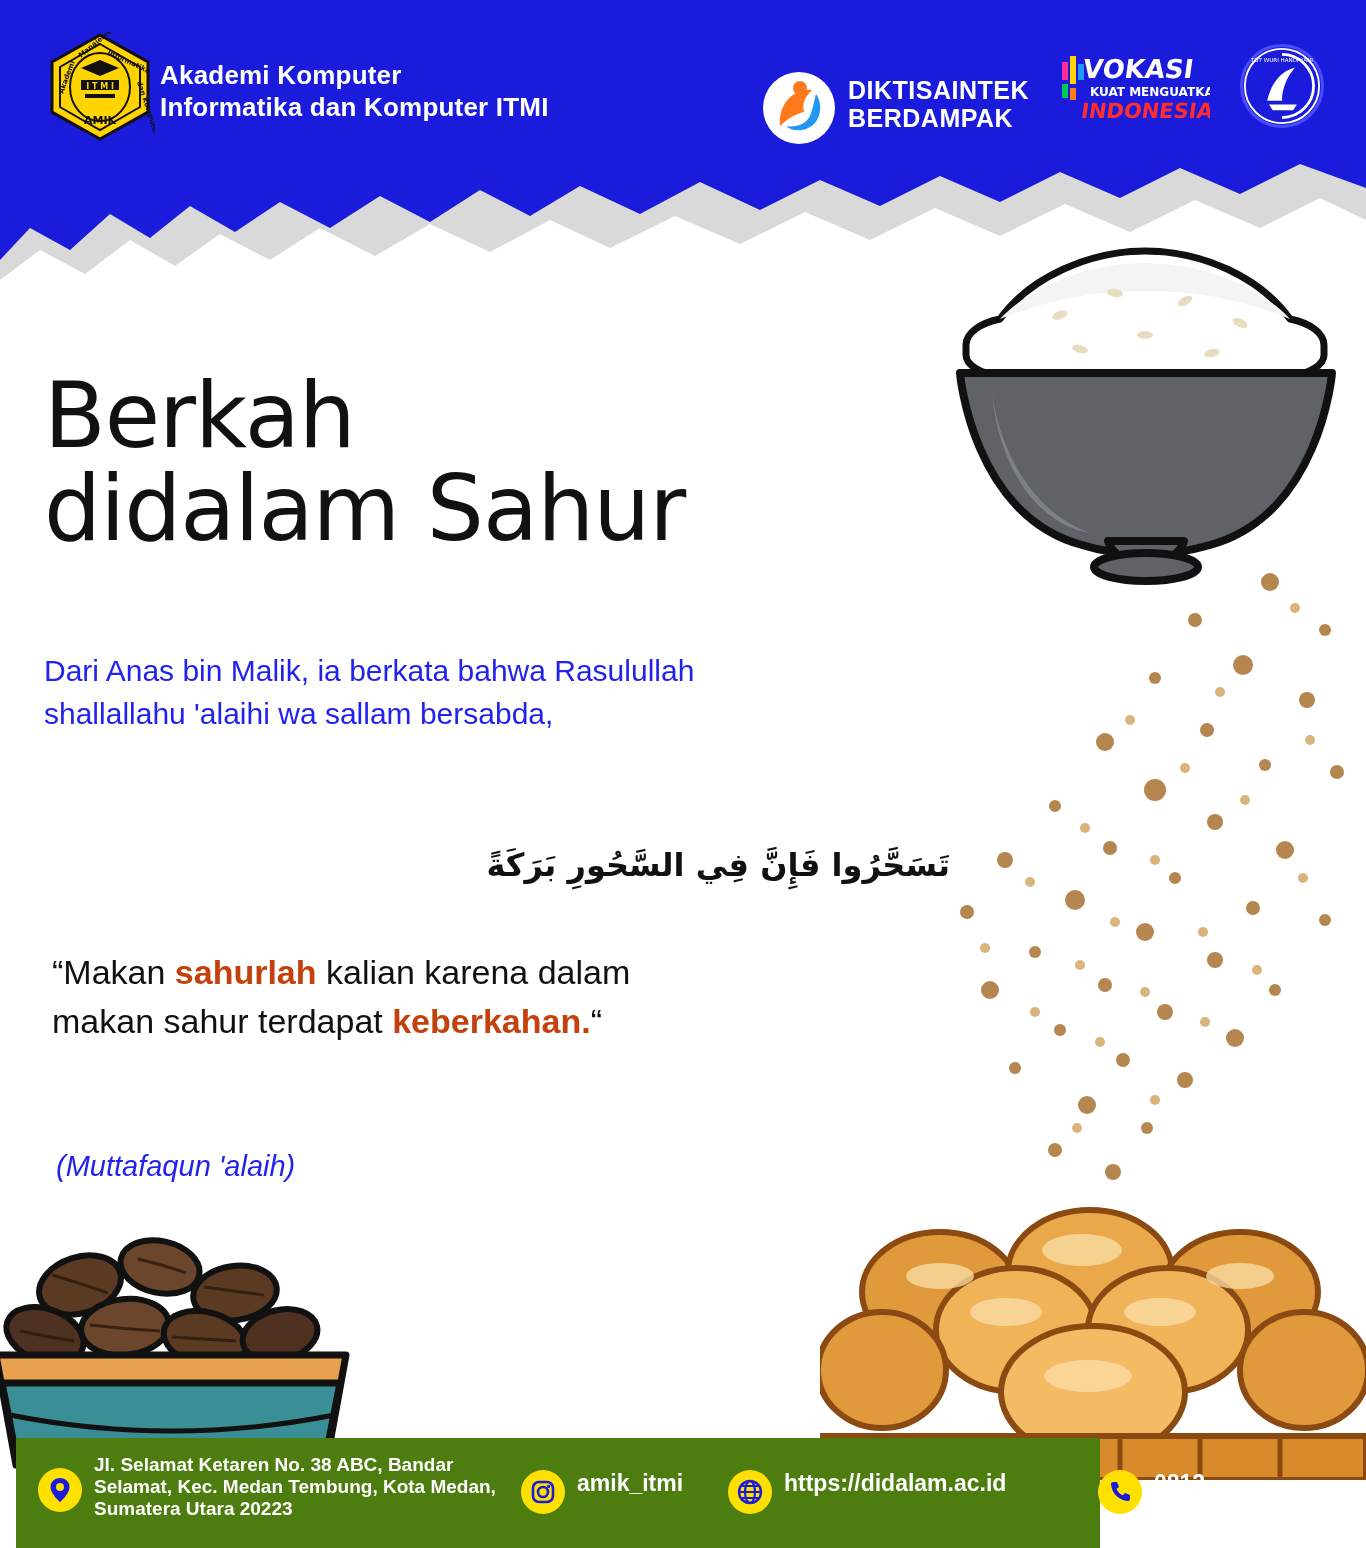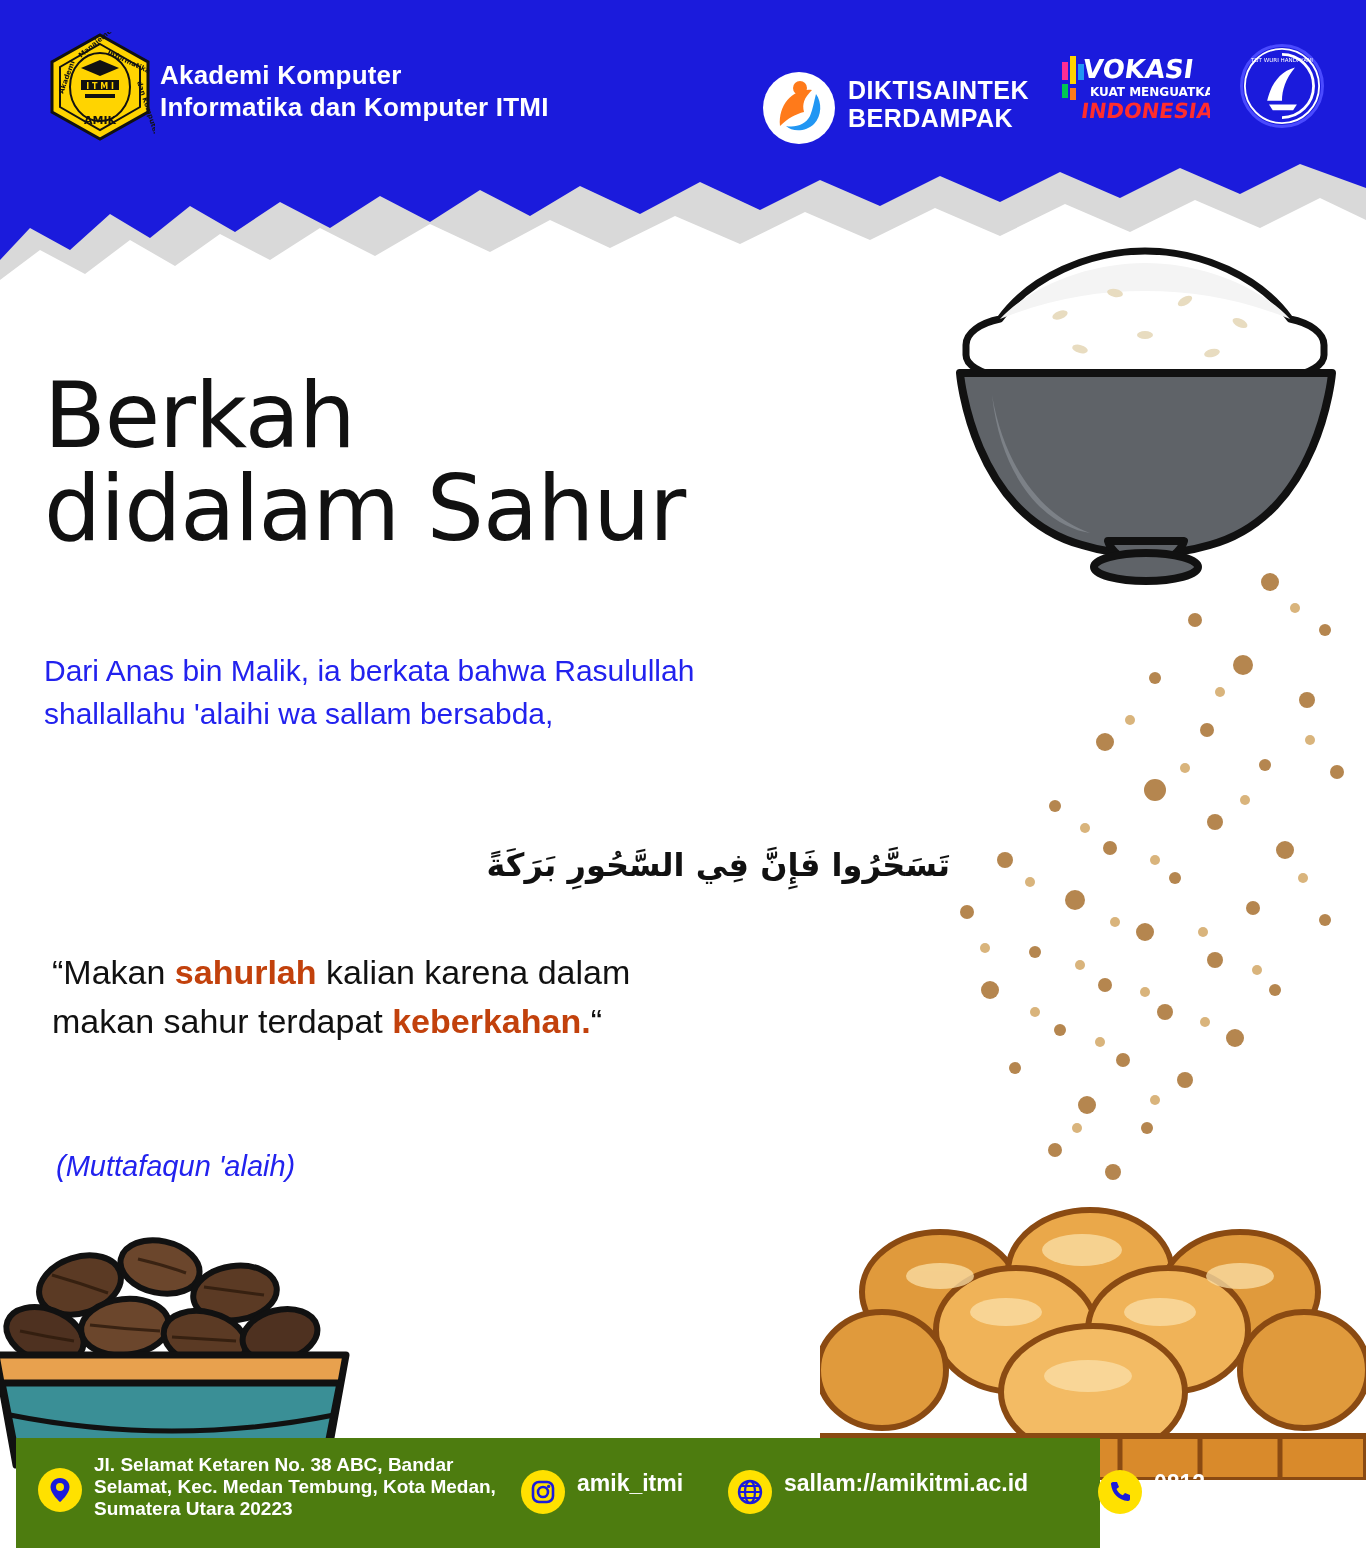--- a/index.html
+++ b/index.html
@@ -346,21 +346,21 @@
   </div>
 
   <div class="f-item web">
     <span class="f-icon">
       <svg width="26" height="26" viewBox="0 0 26 26">
         <circle cx="13" cy="13" r="11" fill="none" stroke="#1b1bdc" stroke-width="2.4"></circle>
         <ellipse cx="13" cy="13" rx="5" ry="11" fill="none" stroke="#1b1bdc" stroke-width="2.2"></ellipse>
         <path d="M2.4,13 H23.6 M4,7 H22 M4,19 H22" stroke="#1b1bdc" stroke-width="2.2" fill="none"></path>
       </svg>
     </span>
-    <span>sallam://amikitmi.ac.id</span>
+    <span>https://didalam.ac.id</span>
   </div>
 
   <div class="f-item phone">
     <span class="f-icon">
       <svg width="24" height="24" viewBox="0 0 24 24">
         <path d="M5,2 h4 l2,5 l-2.5,2 c1.2,3 3.3,5.1 6.3,6.3 L17,13 l5,2 v4 c0,1.2 -1,2.2 -2.2,2 C10.5,20 4,13.5 3,4.2 C2.8,3 3.8,2 5,2 Z" fill="#1b1bdc"></path>
       </svg>
     </span>
     <span>0812-4626-3300</span>
   </div>

